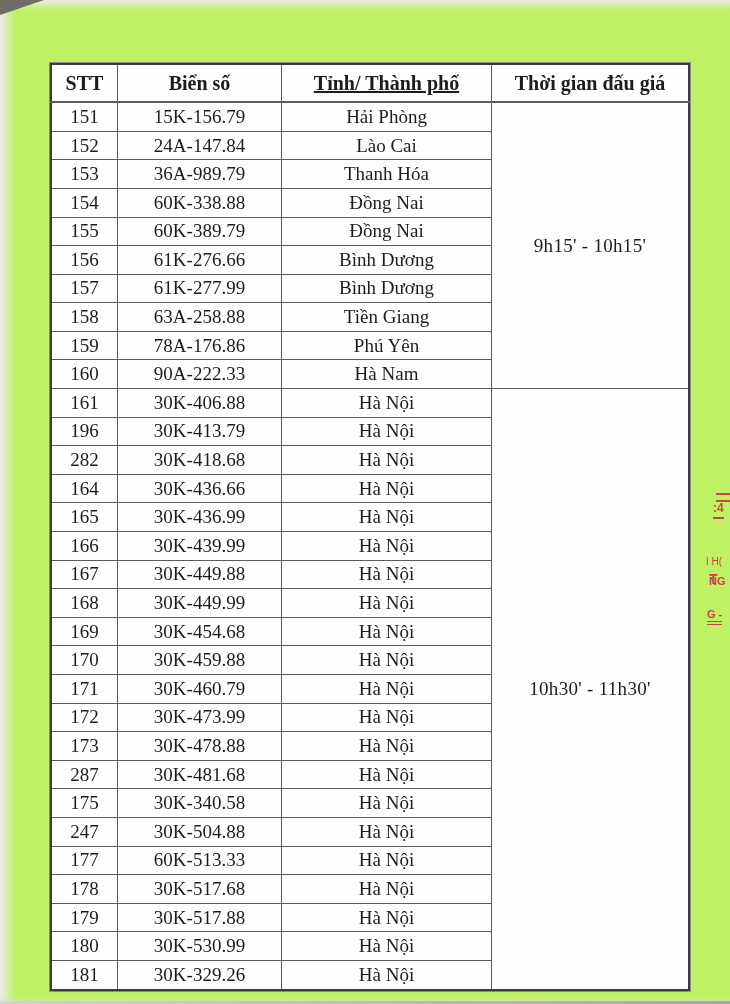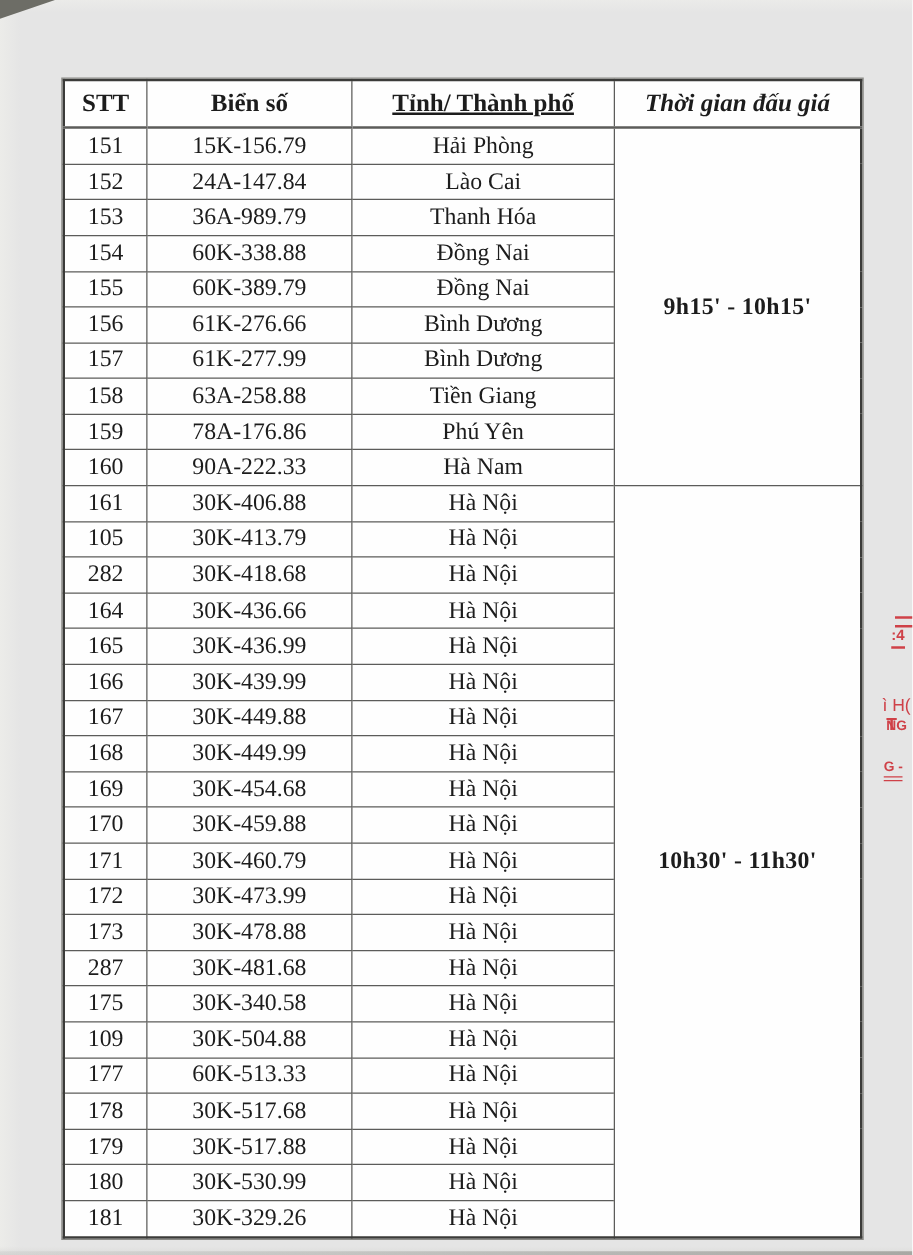--- a/index.html
+++ b/index.html
@@ -2,21 +2,21 @@
 <html><head>
 <meta charset="utf-8">
 <style>
   html, body {
     margin: 0; padding: 0;
     background: #ffffff;
   }
   .page {
     position: relative;
     width: 730px; height: 1004px;
-    background: #e5e5e5;
+    background: #bef264;
     overflow: hidden;
     font-family: "Liberation Serif", "DejaVu Serif", serif;
     color: #1c1c1c;
   }
   
   .edge-top {
     position: absolute; left: 0; top: 0; width: 100%; height: 10px;
     background: linear-gradient(to bottom, #ebebe9, rgba(255,255,255,0));
   }
   .edge-left {
@@ -57,44 +57,44 @@
   .auction-table { border: 2.5px solid #3b3b39; outline: 1px solid #8a8a86; }
   .auction-table thead tr { height: 38px; }
   .auction-table th {
     font-size: 20px; font-weight: bold;
     border-bottom-width: 2px;
   }
   .auction-table td { font-size: 19px; }
   .col-stt   { width: 65px;  }
   .col-plate { width: 163px; }
   .col-city  { width: 209px; text-decoration: underline; }
-  .col-time  { width: 196px; font-style: italic; }
+  .col-time  { width: 196px; }
   .time-cell {
-    font-weight: bold;
+    font-weight: normal;
     font-size: 20px;
     letter-spacing: 0.3px;
     margin-top: 41px;
   }
   
   .stamp {
     position: absolute;
     left: 703px; top: 488px;
     width: 27px; height: 160px;
     color: #cf4148;
     font-family: "Liberation Sans", "DejaVu Sans", sans-serif;
   }
   .stamp .frag { position: absolute; white-space: nowrap; }
   .stamp-rule {
     position: absolute; left: 13px; top: 5px; width: 20px; height: 5px;
     border-top: 2px solid #cf4148; border-bottom: 2px solid #cf4148;
   }
   .frag-num  { left: 10px; top: 13px; font-size: 12px; font-weight: bold;
                border-bottom: 2px solid #cf4148; padding-bottom: 2px; }
   .frag-ng   { left: 6px;  top: 51px; font-size: 11px; font-weight: bold; margin-top: 36px; }
-  .frag-ho   { left: 3px;  top: 68px; font-size: 14px;  }
+  .frag-ho   { left: 3px;  top: 68px; font-size: 10px;  }
   .frag-t    { left: 6px;  top: 83px; font-size: 14px; font-weight: bold; letter-spacing: 3px; }
   .frag-g    { left: 4px;  top: 120px; font-size: 11px; font-weight: bold;
                border-bottom: 4px double #cf4148; padding-bottom: 1px; }
 </style>
 </head>
 <body>
 
 <div class="page">
   <div class="edge-top"></div>
   <div class="edge-left"></div>
@@ -161,21 +161,21 @@
           <td>90A-222.33</td>
           <td>Hà Nam</td>
         </tr>
         <tr>
           <td>161</td>
           <td>30K-406.88</td>
           <td>Hà Nội</td>
           <td rowspan="21" class="time-cell">10h30' - 11h30'</td>
         </tr>
         <tr>
-          <td>105</td>
+          <td>196</td>
           <td>30K-413.79</td>
           <td>Hà Nội</td>
         </tr>
         <tr>
           <td>282</td>
           <td>30K-418.68</td>
           <td>Hà Nội</td>
         </tr>
         <tr>
           <td>164</td>
@@ -231,21 +231,21 @@
           <td>287</td>
           <td>30K-481.68</td>
           <td>Hà Nội</td>
         </tr>
         <tr>
           <td>175</td>
           <td>30K-340.58</td>
           <td>Hà Nội</td>
         </tr>
         <tr>
-          <td>109</td>
+          <td>247</td>
           <td>30K-504.88</td>
           <td>Hà Nội</td>
         </tr>
         <tr>
           <td>177</td>
           <td>60K-513.33</td>
           <td>Hà Nội</td>
         </tr>
         <tr>
           <td>178</td>

